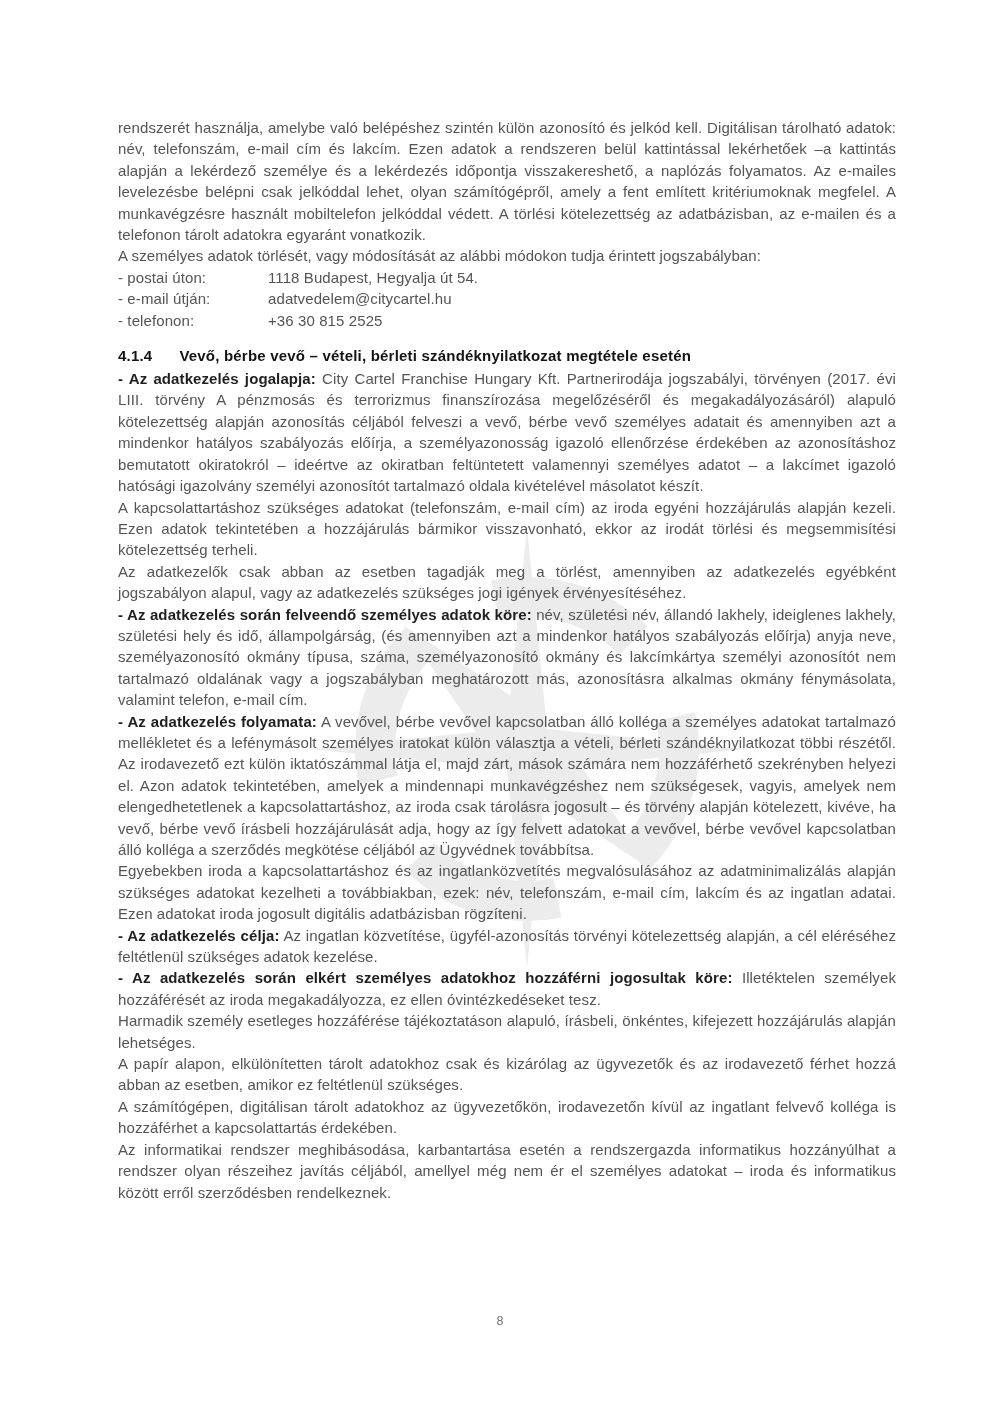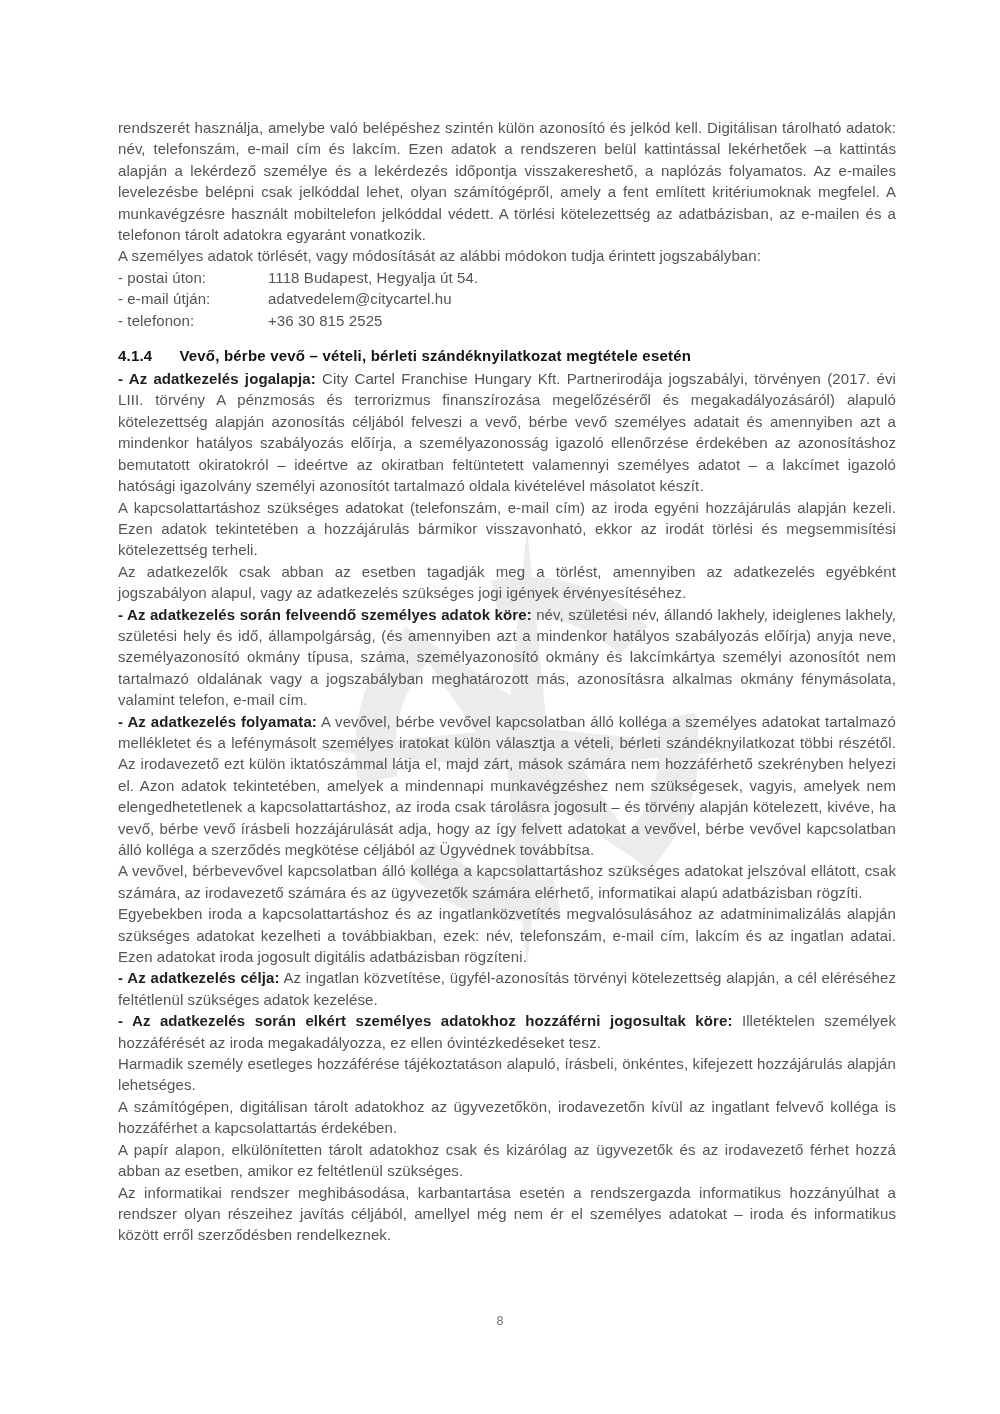--- a/index.html
+++ b/index.html
@@ -98,26 +98,25 @@
 
     <h2 class="section-heading">
       <span class="sec-num">4.1.4</span><span class="sec-title">Vevő, bérbe vevő – vételi, bérleti szándéknyilatkozat megtétele esetén</span>
     </h2>
 
     <p class="para"><b>- Az adatkezelés jogalapja:</b><span> City Cartel Franchise Hungary Kft. Partnerirodája jogszabályi, törvényen (2017. évi LIII. törvény A pénzmosás és terrorizmus finanszírozása megelőzéséről és megakadályozásáról) alapuló kötelezettség alapján azonosítás céljából felveszi a vevő, bérbe vevő személyes adatait és amennyiben azt a mindenkor hatályos szabályozás előírja, a személyazonosság igazoló ellenőrzése érdekében az azonosításhoz bemutatott okiratokról – ideértve az okiratban feltüntetett valamennyi személyes adatot – a lakcímet igazoló hatósági igazolvány személyi azonosítót tartalmazó oldala kivételével másolatot készít.</span></p>
     <p class="para"><b></b><span>A kapcsolattartáshoz szükséges adatokat (telefonszám, e-mail cím) az iroda egyéni hozzájárulás alapján kezeli. Ezen adatok tekintetében a hozzájárulás bármikor visszavonható, ekkor az irodát törlési és megsemmisítési kötelezettség terheli.</span></p>
     <p class="para"><b></b><span>Az adatkezelők csak abban az esetben tagadják meg a törlést, amennyiben az adatkezelés egyébként jogszabályon alapul, vagy az adatkezelés szükséges jogi igények érvényesítéséhez.</span></p>
     <p class="para"><b>- Az adatkezelés során felveendő személyes adatok köre:</b><span> név, születési név, állandó lakhely, ideiglenes lakhely, születési hely és idő, állampolgárság, (és amennyiben azt a mindenkor hatályos szabályozás előírja) anyja neve, személyazonosító okmány típusa, száma, személyazonosító okmány és lakcímkártya személyi azonosítót nem tartalmazó oldalának vagy a jogszabályban meghatározott más, azonosításra alkalmas okmány fénymásolata, valamint telefon, e-mail cím.</span></p>
     <p class="para"><b>- Az adatkezelés folyamata:</b><span> A vevővel, bérbe vevővel kapcsolatban álló kolléga a személyes adatokat tartalmazó mellékletet és a lefénymásolt személyes iratokat külön választja a vételi, bérleti szándéknyilatkozat többi részétől. Az irodavezető ezt külön iktatószámmal látja el, majd zárt, mások számára nem hozzáférhető szekrényben helyezi el. Azon adatok tekintetében, amelyek a mindennapi munkavégzéshez nem szükségesek, vagyis, amelyek nem elengedhetetlenek a kapcsolattartáshoz, az iroda csak tárolásra jogosult – és törvény alapján kötelezett, kivéve, ha vevő, bérbe vevő írásbeli hozzájárulását adja, hogy az így felvett adatokat a vevővel, bérbe vevővel kapcsolatban álló kolléga a szerződés megkötése céljából az Ügyvédnek továbbítsa.</span></p>
-    <p class="para"><b></b><span>A vevővel, bérbevevővel kapcsolatban álló kolléga a kapcsolattartáshoz szükséges adatokat jelszóval ellátott, csak számára, az irodavezető számára és az ügyvezetők számára elérhető, informatikai alapú adatbázisban rögzíti.</span></p>
     <p class="para"><b></b><span>Egyebekben iroda a kapcsolattartáshoz és az ingatlanközvetítés megvalósulásához az adatminimalizálás alapján szükséges adatokat kezelheti a továbbiakban, ezek: név, telefonszám, e-mail cím, lakcím és az ingatlan adatai. Ezen adatokat iroda jogosult digitális adatbázisban rögzíteni.</span></p>
     <p class="para"><b>- Az adatkezelés célja:</b><span> Az ingatlan közvetítése, ügyfél-azonosítás törvényi kötelezettség alapján, a cél eléréséhez feltétlenül szükséges adatok kezelése.</span></p>
     <p class="para"><b>- Az adatkezelés során elkért személyes adatokhoz hozzáférni jogosultak köre:</b><span> Illetéktelen személyek hozzáférését az iroda megakadályozza, ez ellen óvintézkedéseket tesz.</span></p>
     <p class="para"><b></b><span>Harmadik személy esetleges hozzáférése tájékoztatáson alapuló, írásbeli, önkéntes, kifejezett hozzájárulás alapján lehetséges.</span></p>
+    <p class="para"><b></b><span>A papír alapon, elkülönítetten tárolt adatokhoz csak és kizárólag az ügyvezetők és az irodavezető férhet hozzá abban az esetben, amikor ez feltétlenül szükséges.</span></p>
     <p class="para"><b></b><span>A számítógépen, digitálisan tárolt adatokhoz az ügyvezetőkön, irodavezetőn kívül az ingatlant felvevő kolléga is hozzáférhet a kapcsolattartás érdekében.</span></p>
-    <p class="para"><b></b><span>A papír alapon, elkülönítetten tárolt adatokhoz csak és kizárólag az ügyvezetők és az irodavezető férhet hozzá abban az esetben, amikor ez feltétlenül szükséges.</span></p>
     <p class="para"><b></b><span>Az informatikai rendszer meghibásodása, karbantartása esetén a rendszergazda informatikus hozzányúlhat a rendszer olyan részeihez javítás céljából, amellyel még nem ér el személyes adatokat – iroda és informatikus között erről szerződésben rendelkeznek.</span></p>
 
   </div>
 
   <div class="page-number">8</div>
 
 </div>
 
 </body></html>

